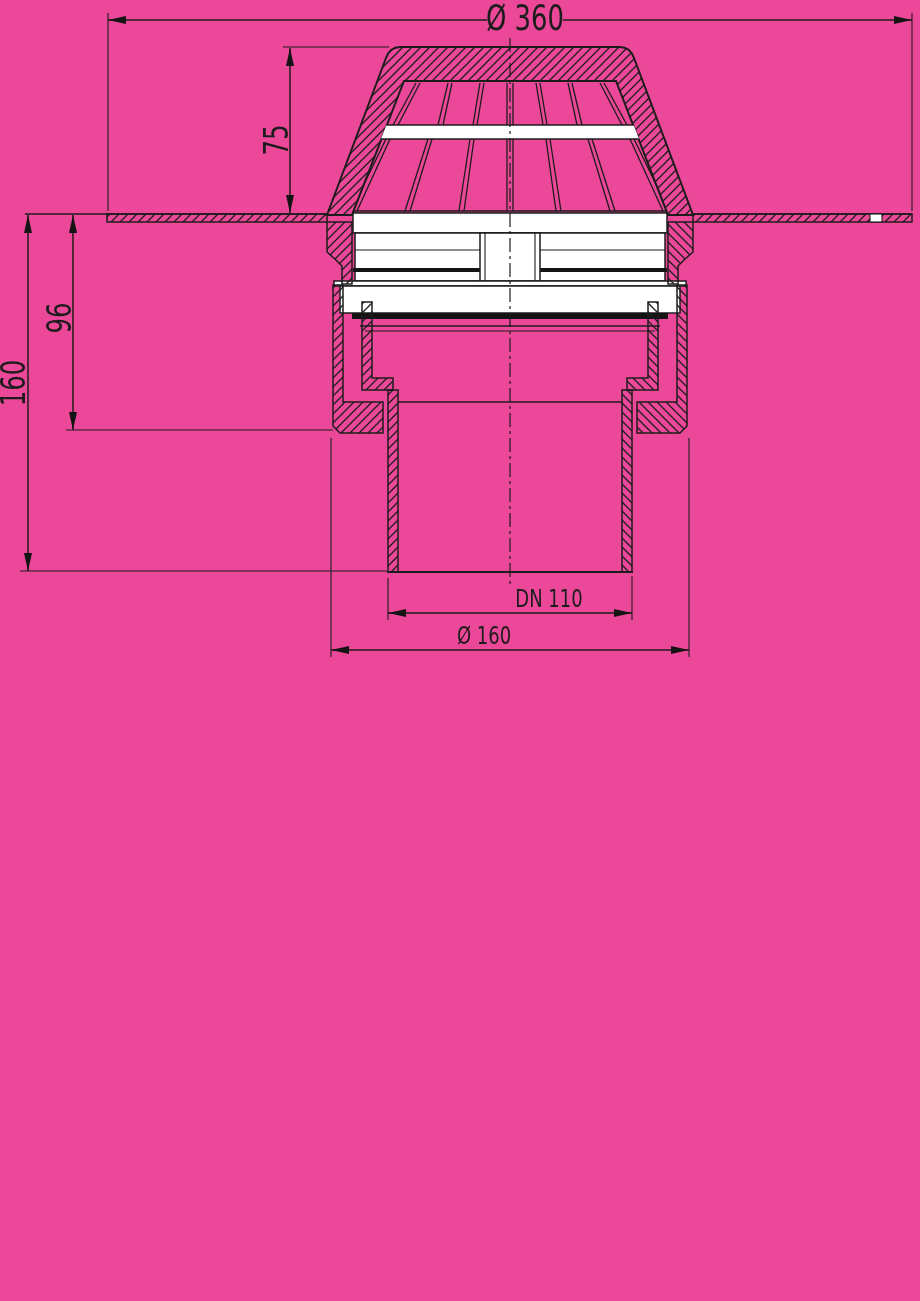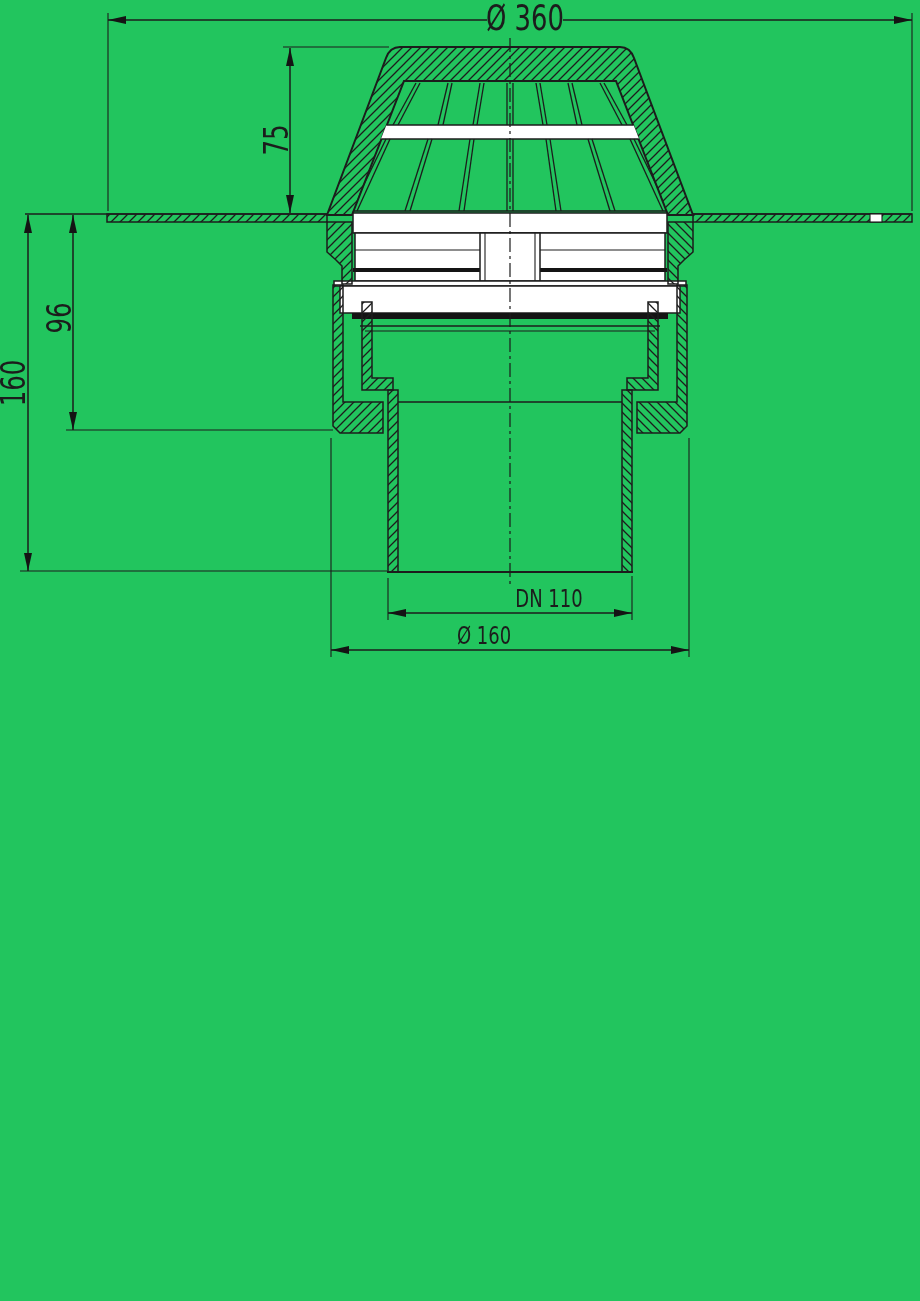--- a/index.html
+++ b/index.html
@@ -1,16 +1,16 @@
 <!DOCTYPE html>
 <html><head>
 <meta charset="utf-8">
 <style>
   html,body{margin:0;padding:0;background:#ffffff;}
-  .canvas{position:relative;width:920px;height:1301px;background:#22c55e;overflow:hidden;
+  .canvas{position:relative;width:920px;height:1301px;background:#ec4899;overflow:hidden;
           font-family:"DejaVu Sans", "Liberation Sans", sans-serif;}
   svg{display:block;}
   svg text{fill:#1c1c1c;font-family:"DejaVu Sans","Liberation Sans",sans-serif;}
   .ln{stroke:#1c1c1c;fill:none;}
   .thick{stroke-width:2;}
   .mid{stroke-width:1.5;}
   .thin{stroke-width:1.1;}
   .dark{fill:#141414;stroke:none;}
   .wht{fill:#ffffff;stroke:#1c1c1c;}
   .hat{fill:url(#hatch);stroke:#1c1c1c;}

